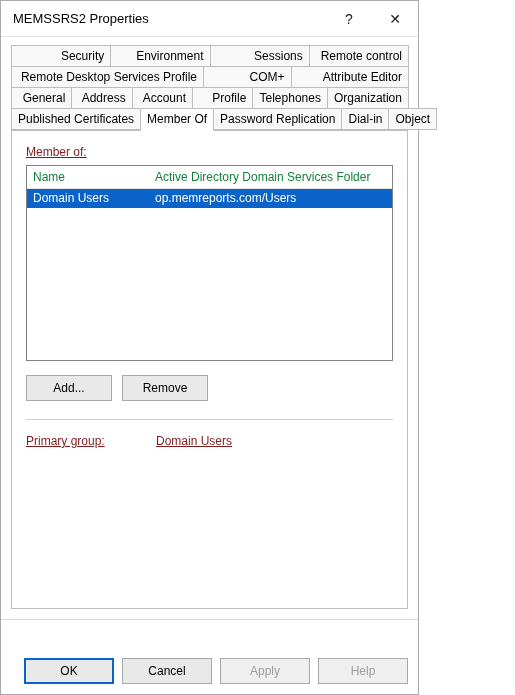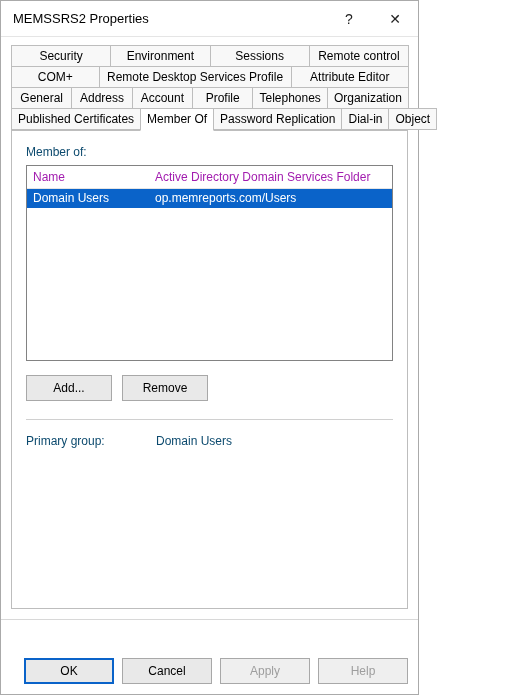--- a/index.html
+++ b/index.html
@@ -56,21 +56,21 @@
   .tabrow {
     display: flex;
   }
   .tab {
     border: 1px solid #bdbdbd;
     border-bottom: none;
     background: #f8f8f8;
     padding: 3px 6px;
     font-size: 12px;
     color: #000;
-    text-align: center;
+    text-align: right;
     margin-right: -1px;
     cursor: default;
     flex: 1;
     white-space: nowrap;
   }
   .tabrow4 .tab {
     border-bottom: 1px solid #bdbdbd;
   }
   .tab.active {
     background: #fff;
@@ -80,37 +80,38 @@
     margin-bottom: -1px;
   }
   .tabbody {
     border: 1px solid #bdbdbd;
     flex: 1;
     padding: 14px 14px 10px 14px;
     display: flex;
     flex-direction: column;
   }
   .label {
-    color: #0c4a6e;
-    font-size: 12px;
+    color: #7f1d1d;
+    font-size: 12px;
+    text-decoration: underline;
   }
   .member-label {
     margin-bottom: 6px;
   }
   .listbox {
     border: 1px solid #828282;
     height: 196px;
     background: #fff;
     font-size: 12px;
     overflow: hidden;
   }
   .listhead {
     display: flex;
     border-bottom: 1px solid #e5e5e5;
-    color: #a21caf;
+    color: #15803d;
     padding: 4px 6px;
   }
   .col-name { width: 122px; }
   .col-path { flex: 1; }
   .listrow {
     display: flex;
     padding: 2px 6px 3px 6px;
   }
   .listrow.selected {
     background: #0a63c9;
@@ -186,22 +187,22 @@
   <div class="content">
 
     <div class="tabs">
       <div class="tabrow">
         <div class="tab">Security</div>
         <div class="tab">Environment</div>
         <div class="tab">Sessions</div>
         <div class="tab">Remote control</div>
       </div>
       <div class="tabrow">
+        <div class="tab" style="flex:2.4">Remote Desktop Services Profile</div>
         <div class="tab">COM+</div>
-        <div class="tab" style="flex:2.4">Remote Desktop Services Profile</div>
         <div class="tab" style="flex:1.4">Attribute Editor</div>
       </div>
       <div class="tabrow">
         <div class="tab">General</div>
         <div class="tab">Address</div>
         <div class="tab">Account</div>
         <div class="tab">Profile</div>
         <div class="tab" style="flex:1.3">Telephones</div>
         <div class="tab" style="flex:1.3">Organization</div>
       </div>

